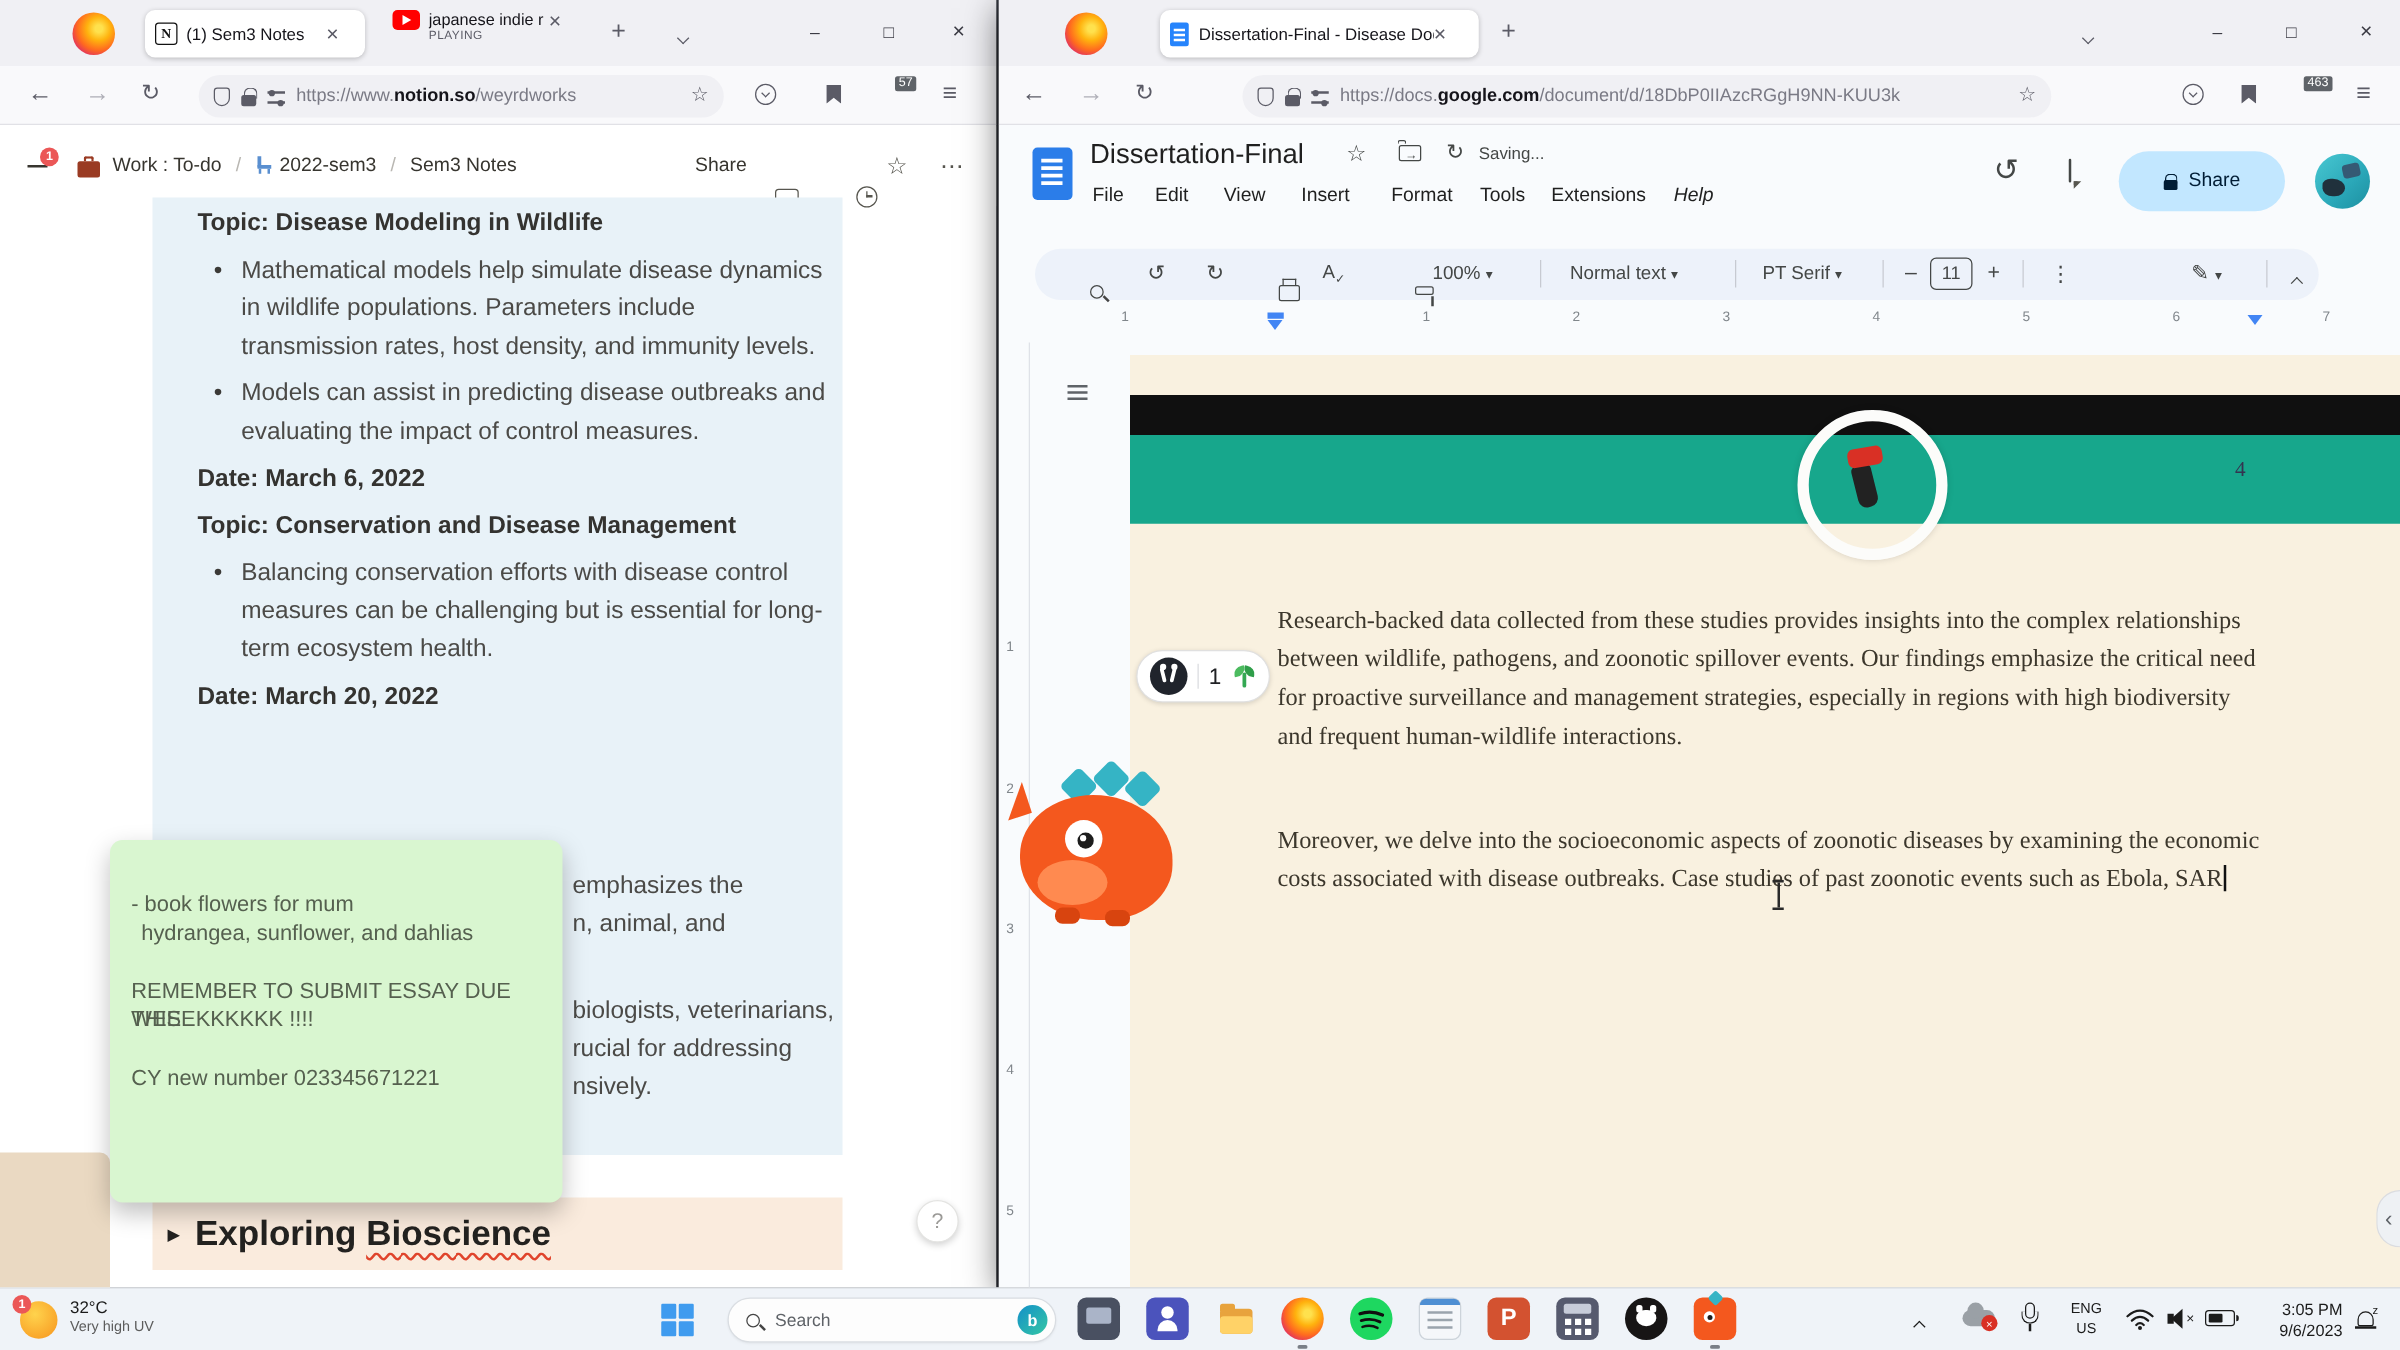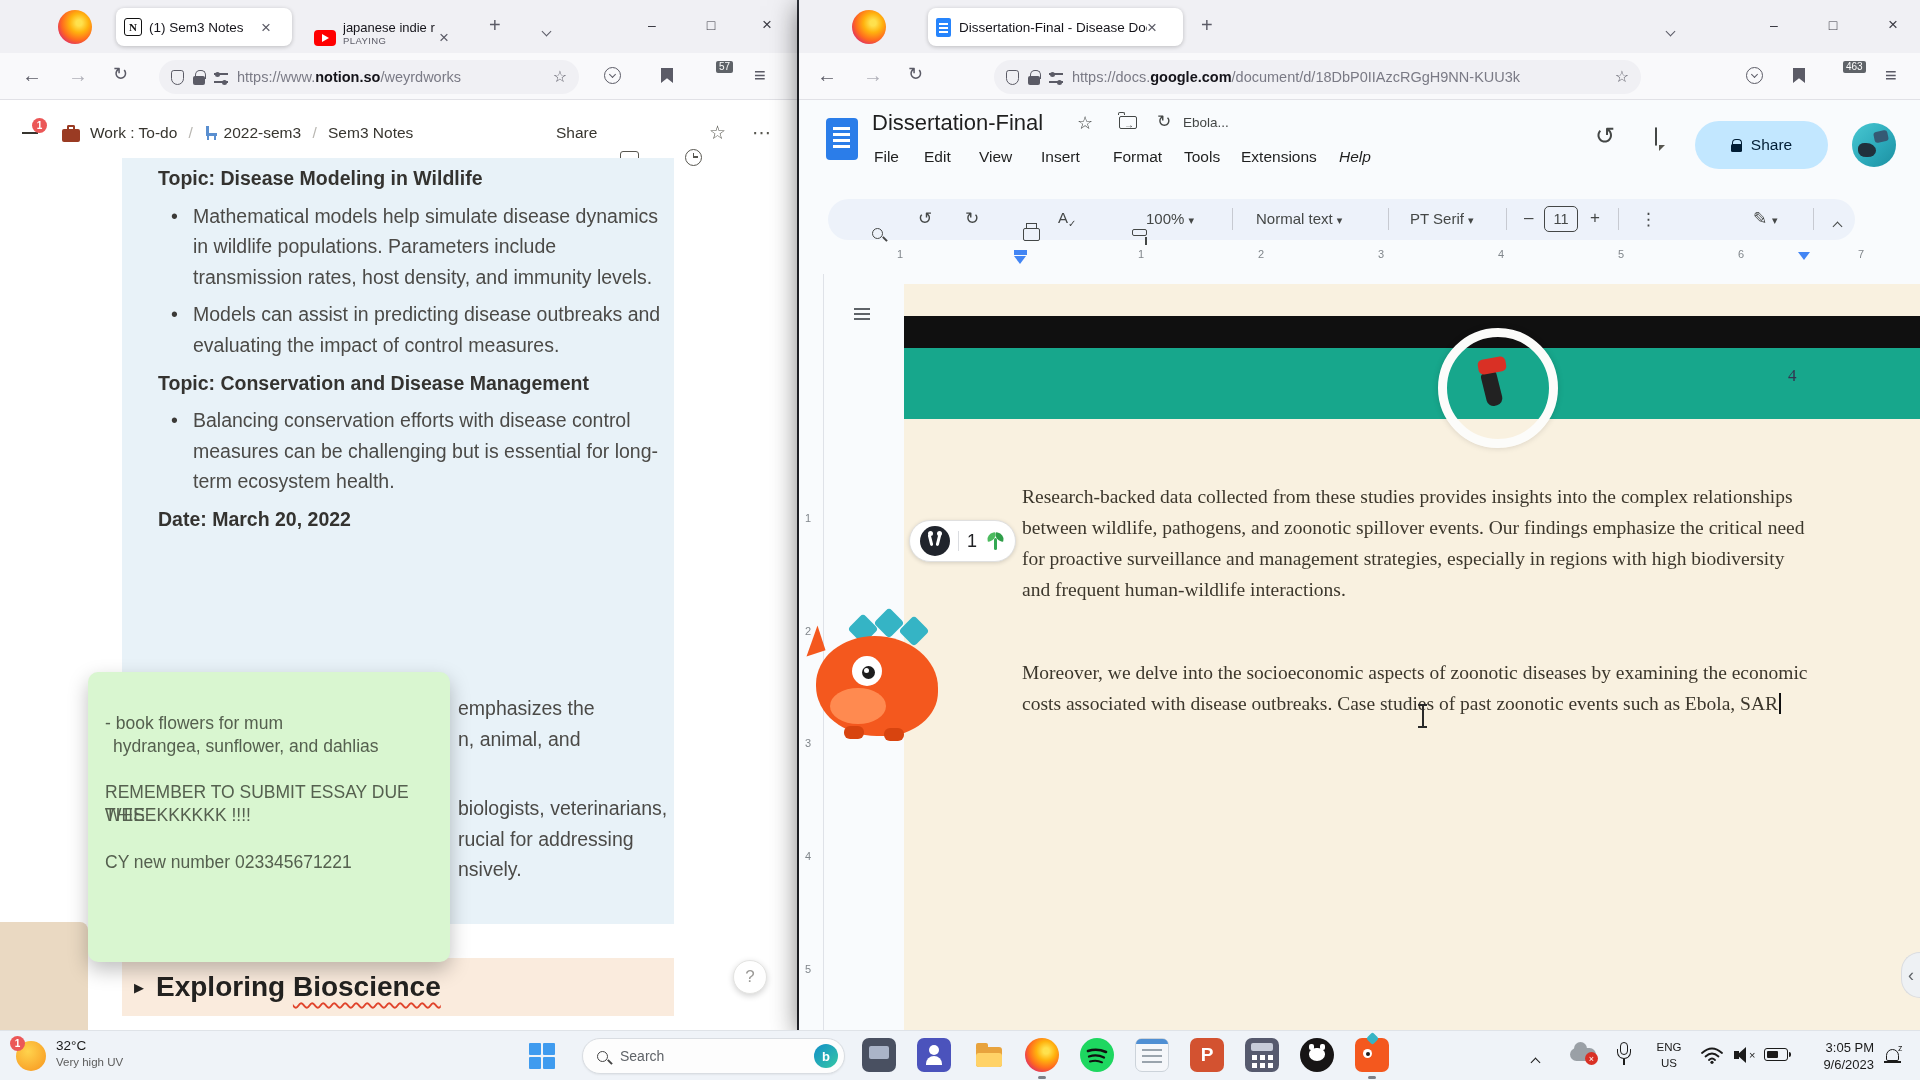--- a/index.html
+++ b/index.html
@@ -5,21 +5,21 @@
   html,body{margin:0;padding:0;background:#23252b;}
   *{box-sizing:border-box;}
   .screen{position:relative;width:1920px;height:1080px;overflow:hidden;
     background:linear-gradient(135deg,#3c4049,#2c2f37);font-family:"Liberation Sans",sans-serif;}
   .abs{position:absolute;}
   
   .win{position:absolute;top:0;height:1030px;background:#fff;box-shadow:0 6px 26px rgba(0,0,0,.55);overflow:hidden;}
   .tabstrip{position:absolute;left:0;top:0;right:0;height:53px;background:#f0f0f4;}
   .navbar{position:absolute;left:0;top:53px;right:0;height:47px;background:#f9f9fb;border-bottom:1px solid #e1e1e6;}
   .tab{position:absolute;top:8px;height:38px;background:#fff;border-radius:8px;box-shadow:0 1px 4px rgba(0,0,0,.22);display:flex;align-items:center;padding:0 8px;}
-  .tab2{position:absolute;top:8px;height:38px;border-radius:8px;display:flex;align-items:flex-end;padding:0 8px;}
+  .tab2{position:absolute;top:8px;height:38px;border-radius:8px;display:flex;align-items:flex-start;padding:0 8px;}
   .tablabel{font-size:13.5px;color:#15141a;white-space:nowrap;overflow:hidden;}
   .tbtn{color:#5b5b66;font-size:17px;line-height:1;}
   .urlpill{position:absolute;top:7px;height:34px;background:#f0f0f4;border-radius:17px;display:flex;align-items:center;padding:0 12px;gap:9px;}
   .urltxt{font-size:14.5px;white-space:nowrap;overflow:hidden;}
   .gray{color:#7a7a85;} .dark{color:#15141a;}
   .winctl{position:absolute;top:12px;width:34px;height:26px;display:flex;align-items:center;justify-content:center;color:#3b3b44;font-size:14px;}
   .chev{display:inline-block;width:7px;height:7px;border-right:1.7px solid #5b5b66;border-bottom:1.7px solid #5b5b66;}
   .chev.down{transform:rotate(45deg);} .chev.up{transform:rotate(-135deg);}
   
   .shield-ic{width:13px;height:15px;border:1.7px solid #5b5b66;border-radius:3px 3px 7px 7px;}
@@ -173,20 +173,21 @@
       <span class="abs bubble-ic" style="left:620px;top:25px;"></span>
       <span class="abs clock-ic" style="left:666px;top:24px;"></span>
       <span class="abs" style="left:709px;top:20px;font-size:19px;color:#57564f;">☆</span>
       <span class="abs" style="left:752px;top:20px;font-size:19px;color:#57564f;">⋯</span>
     </div>
 
     <div class="blueblock">
       <p class="nb nh">Topic: Disease Modeling in Wildlife</p>
       <div class="nb bul">Mathematical models help simulate disease dynamics in wildlife populations. Parameters include transmission rates, host density, and immunity levels.</div>
       <div class="nb bul">Models can assist in predicting disease outbreaks and evaluating the impact of control measures.</div>
+      <p class="nb nh">Date: March 6, 2022</p>
       <p class="nb nh">Topic: Conservation and Disease Management</p>
       <div class="nb bul">Balancing conservation efforts with disease control measures can be challenging but is essential for long-term ecosystem health.</div>
       <p class="nb nh">Date: March 20, 2022</p>
     </div>
 
     <div class="frag" style="left:458px;top:693px;">emphasizes the</div>
     <div class="frag" style="left:458px;top:724px;">n, animal, and</div>
     <div class="frag" style="left:458px;top:793px;">biologists, veterinarians,</div>
     <div class="frag" style="left:458px;top:824px;">rucial for addressing</div>
     <div class="frag" style="left:458px;top:854px;">nsively.</div>
@@ -237,21 +238,21 @@
 
     <div class="docschrome">
       <div class="docsicon" style="left:27px;top:18px;"></div>
       <span class="abs" style="left:73px;top:10px;font-size:22px;color:#1f1f1f;">Dissertation-Final</span>
       <span class="abs" style="left:278px;top:12px;font-size:18px;color:#444746;">☆</span>
       <span class="abs" style="left:320px;top:16px;width:18px;height:13px;border:1.8px solid #444746;border-radius:2px;">
           <span style="position:absolute;left:-2px;top:-5px;width:7px;height:3px;border:1.8px solid #444746;border-bottom:none;border-radius:2px 2px 0 0;"></span>
           <span style="position:absolute;left:4px;top:2px;font-size:10px;color:#444746;">→</span>
         </span>
       <span class="abs" style="left:358px;top:11px;font-size:17px;color:#444746;">↻</span>
-      <span class="abs" style="left:384px;top:15px;font-size:13.5px;color:#444746;">Ebola...</span>
+      <span class="abs" style="left:384px;top:15px;font-size:13.5px;color:#444746;">Saving...</span>
       
       <span class="abs dmenu" style="left:75px;top:48px;">File</span>
       <span class="abs dmenu" style="left:125px;top:48px;">Edit</span>
       <span class="abs dmenu" style="left:180px;top:48px;">View</span>
       <span class="abs dmenu" style="left:242px;top:48px;">Insert</span>
       <span class="abs dmenu" style="left:314px;top:48px;">Format</span>
       <span class="abs dmenu" style="left:385px;top:48px;">Tools</span>
       <span class="abs dmenu" style="left:442px;top:48px;">Extensions</span>
       <span class="abs dmenu" style="left:540px;top:48px;font-style:italic;">Help</span>
       

